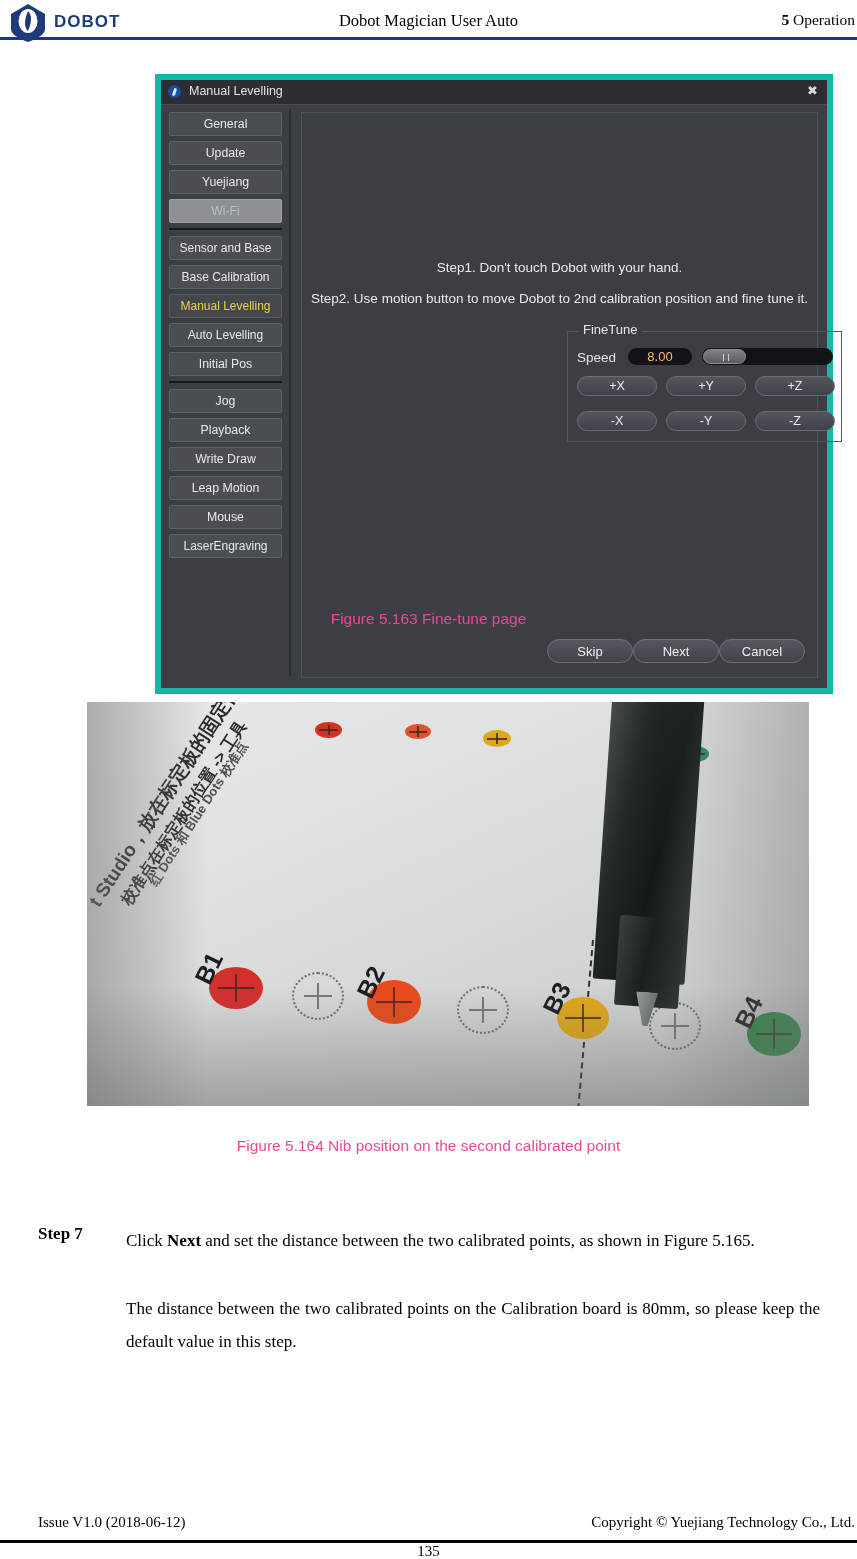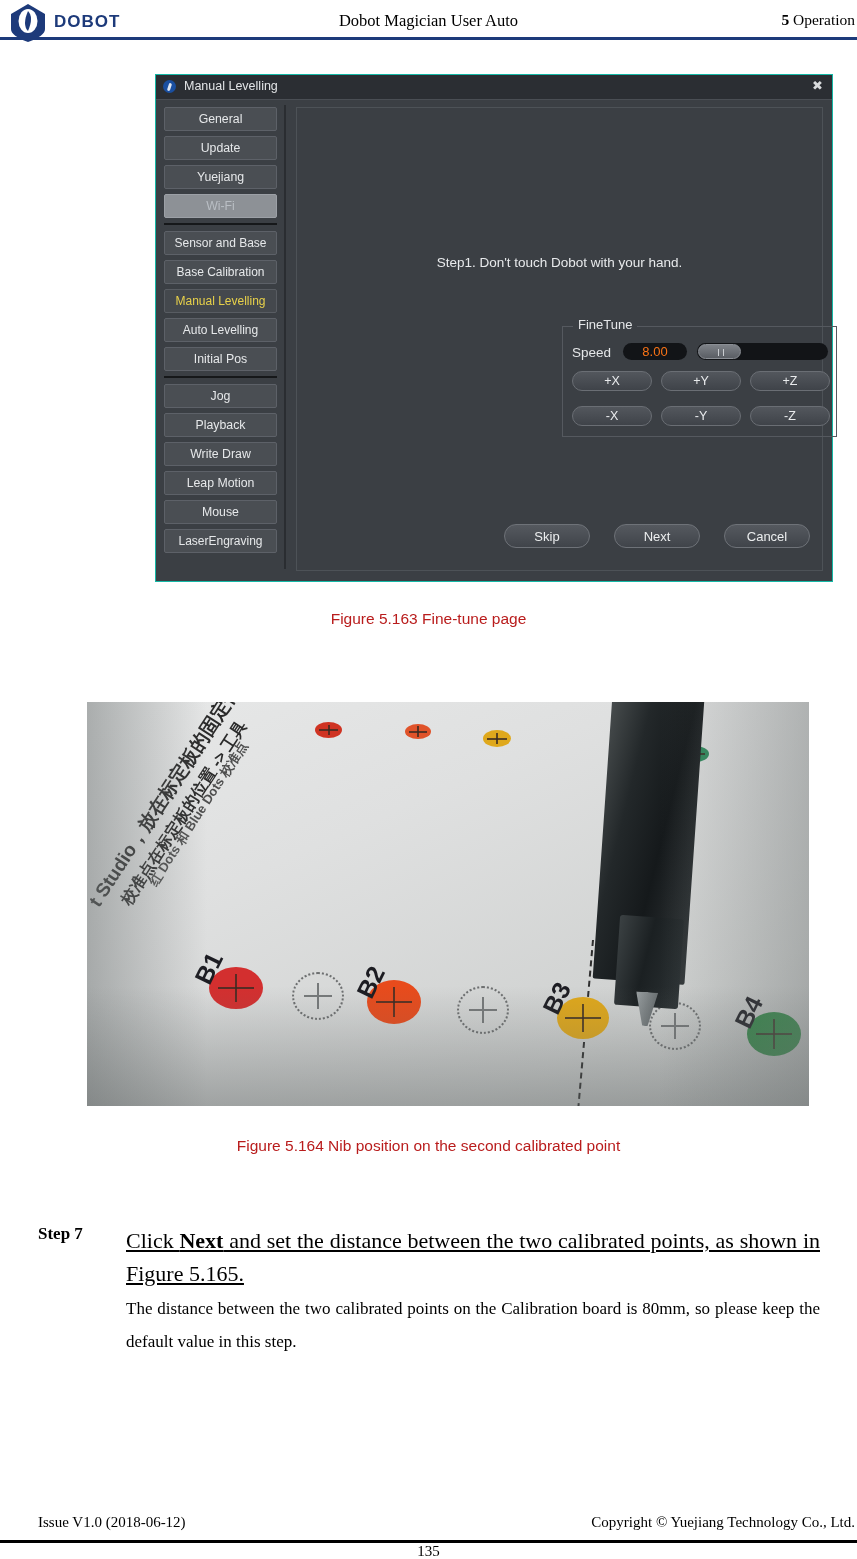--- a/index.html
+++ b/index.html
@@ -11,22 +11,22 @@
   #logo-mark{position:absolute;left:8px;top:3px;width:40px;height:40px;}
   #logo-text{position:absolute;left:54px;top:12px;font-family:"Liberation Sans",sans-serif;
              font-weight:bold;font-size:17px;letter-spacing:1px;color:#1d3a7a;}
   #header-title{position:absolute;left:0;top:11px;width:857px;text-align:center;
                 font-size:16.5px;font-family:"Liberation Serif",serif;}
   #header-chapter{position:absolute;right:2px;top:11px;font-size:15.5px;}
   #header-chapter b{font-weight:bold;}
   #header-rule{position:absolute;left:0;top:37px;width:857px;height:3px;background:#1d3a7a;}
 
   
-  #dialog{position:absolute;left:155px;top:74px;width:678px;height:508px;
-          background:#3b3f44;border:1px solid #14b8a6;
+  #dialog{position:absolute;left:155px;top:74px;width:678px;height:620px;
+          background:#3b3f44;border:6px solid #14b8a6;
           font-family:"Liberation Sans",sans-serif;box-sizing:border-box;}
   #dlg-titlebar{position:absolute;left:0;top:0;width:100%;height:24px;
                 background:#2b2e33;border-bottom:1px solid #4a4e54;}
   #dlg-icon{position:absolute;left:7px;top:5px;width:13px;height:13px;border-radius:50%;
             background:#1a4fa0;}
   #dlg-icon::after{content:"";position:absolute;left:5px;top:2.5px;width:3px;height:8px;
             border-radius:2px;background:#dfe6f2;transform:rotate(18deg);}
   #dlg-title{position:absolute;left:28px;top:4px;font-size:12.5px;color:#e2e4e6;}
   #dlg-close{position:absolute;right:9px;top:4px;font-size:13px;color:#d9dbdd;
              line-height:14px;cursor:pointer;}
@@ -50,47 +50,47 @@
   #step1{top:137px;margin-top:10px;}
   #step2{top:178px;}
 
   
   #finetune{position:absolute;left:265px;top:218px;width:275px;height:111px;
             border:1px solid #55595f;box-sizing:border-box;}
   #ft-legend{position:absolute;left:10px;top:-10px;background:#3b3f44;padding:0 5px;
              font-size:13px;color:#e4e6e8;}
   #ft-speed-label{position:absolute;left:9px;top:18px;font-size:13.5px;color:#e4e6e8;}
   #ft-speed-value{position:absolute;left:60px;top:16px;width:64px;height:17px;
-                  background:#121417;border-radius:9px;color:#f97316;font-size:13px;
+                  background:#121417;border-radius:9px;color:#fdba74;font-size:13px;
                   display:flex;align-items:center;justify-content:center;}
   #ft-slider{position:absolute;left:134px;top:16px;width:131px;height:17px;
              background:#121417;border-radius:9px;}
   #ft-knob{position:absolute;left:1px;top:1px;width:43px;height:15px;border-radius:8px;
            background:linear-gradient(#7e8288,#5a5e64);border:1px solid #8a8e94;
            box-sizing:border-box;cursor:pointer;}
   #ft-knob::after{content:"";position:absolute;left:19px;top:4px;width:4px;height:7px;
            border-left:1px solid #c9ccd0;border-right:1px solid #c9ccd0;}
   .ft-row{position:absolute;left:9px;width:258px;display:flex;justify-content:space-between;}
   #ft-row1{top:44px;}
   #ft-row2{top:79px;}
   .ft-btn{width:80px;height:20px;border-radius:11px;
           background:linear-gradient(#53575d,#3f4349);border:1px solid #6a6e74;
           color:#e9ebed;font-size:12.5px;display:flex;align-items:center;
           justify-content:center;box-sizing:border-box;cursor:pointer;}
 
   
-  #dlg-actions{position:absolute;right:12px;bottom:22px;display:flex;gap:24px;}
+  #dlg-actions{position:absolute;right:12px;bottom:14px;display:flex;gap:0;}
   .act-btn{width:86px;height:24px;border-radius:13px;
            background:linear-gradient(#55595f,#40444a);border:1px solid #6e7278;
            color:#eceeef;font-size:13px;display:flex;align-items:center;
            justify-content:center;box-sizing:border-box;cursor:pointer;}
 
   
   .caption{position:absolute;width:857px;text-align:center;
-           font-family:"Liberation Sans",sans-serif;font-size:15.5px;color:#b91c1c;}
+           font-family:"Liberation Sans",sans-serif;font-size:15.5px;color:#ec4899;}
   #cap163{top:610px;}
   #cap164{top:1137px;}
 
   
   #photo{position:absolute;left:87px;top:702px;width:722px;height:404px;overflow:hidden;
          background:#c8cacb;}
   #paper{position:absolute;left:-40px;top:-60px;width:820px;height:540px;
          background:linear-gradient(160deg,#e9eaea 0%,#dfe0e0 35%,#cfd1d0 72%,#b9bcbb 100%);
          transform:rotate(-4deg);}
   #paper-shadow-l{position:absolute;left:0;top:0;width:120px;height:100%;
@@ -124,22 +124,22 @@
        transform:rotate(4deg);border-radius:3px;}
   #pen-tip{position:absolute;left:548px;top:290px;width:22px;height:34px;
        background:linear-gradient(100deg,#9aa0a2,#5d6365);transform:rotate(4deg);
        clip-path:polygon(0 0,100% 0,62% 100%,38% 100%);}
   #pen-shade{position:absolute;left:556px;top:96px;width:12px;height:160px;
        background:rgba(120,130,132,.45);transform:rotate(4deg);border-radius:6px;}
 
   
   #step7{position:absolute;left:38px;top:1224px;width:782px;}
   #step7-label{position:absolute;left:0;top:0;font-weight:bold;font-size:17px;}
-  #step7-body{position:absolute;left:88px;top:0;width:694px;font-size:22px;
-              line-height:33px;text-align:justify;text-decoration:underline;}
+  #step7-body{position:absolute;left:88px;top:0;width:694px;font-size:17px;
+              line-height:33px;text-align:justify;}
   #step7-p2{position:absolute;left:88px;top:68px;width:694px;font-size:17px;
             line-height:33px;text-align:justify;}
   #step7-body b,#step7-p2 b{font-weight:bold;}
 
   
   #footer-rule{position:absolute;left:0;top:1540px;width:857px;height:3px;background:#000;}
   #footer{position:absolute;left:0;top:1514px;width:857px;height:26px;font-size:15px;}
   #f-left{position:absolute;left:38px;top:0;}
   #f-center{position:absolute;left:0;top:0;width:857px;text-align:center;}
   #f-right{position:absolute;right:2px;top:0;margin-left:47px;}
@@ -183,20 +183,21 @@
     <div class="sb-btn">Playback</div>
     <div class="sb-btn">Write  Draw</div>
     <div class="sb-btn">Leap Motion</div>
     <div class="sb-btn">Mouse</div>
     <div class="sb-btn wide">LaserEngraving</div>
   </div>
   <div id="dlg-vline"></div>
 
   <div id="dlg-main">
     <div class="step-line" id="step1">Step1. Don't touch Dobot with your hand.</div>
+    <div class="step-line" id="step2">Step2. Use motion button to move Dobot to 2nd calibration position and fine tune it.</div>
 
     <div id="finetune">
       <div id="ft-legend">FineTune</div>
       <div id="ft-speed-label">Speed</div>
       <div id="ft-speed-value">8.00</div>
       <div id="ft-slider">
         <div id="ft-knob"></div>
       </div>
       <div class="ft-row" id="ft-row1">
         <div class="ft-btn">+X</div>

